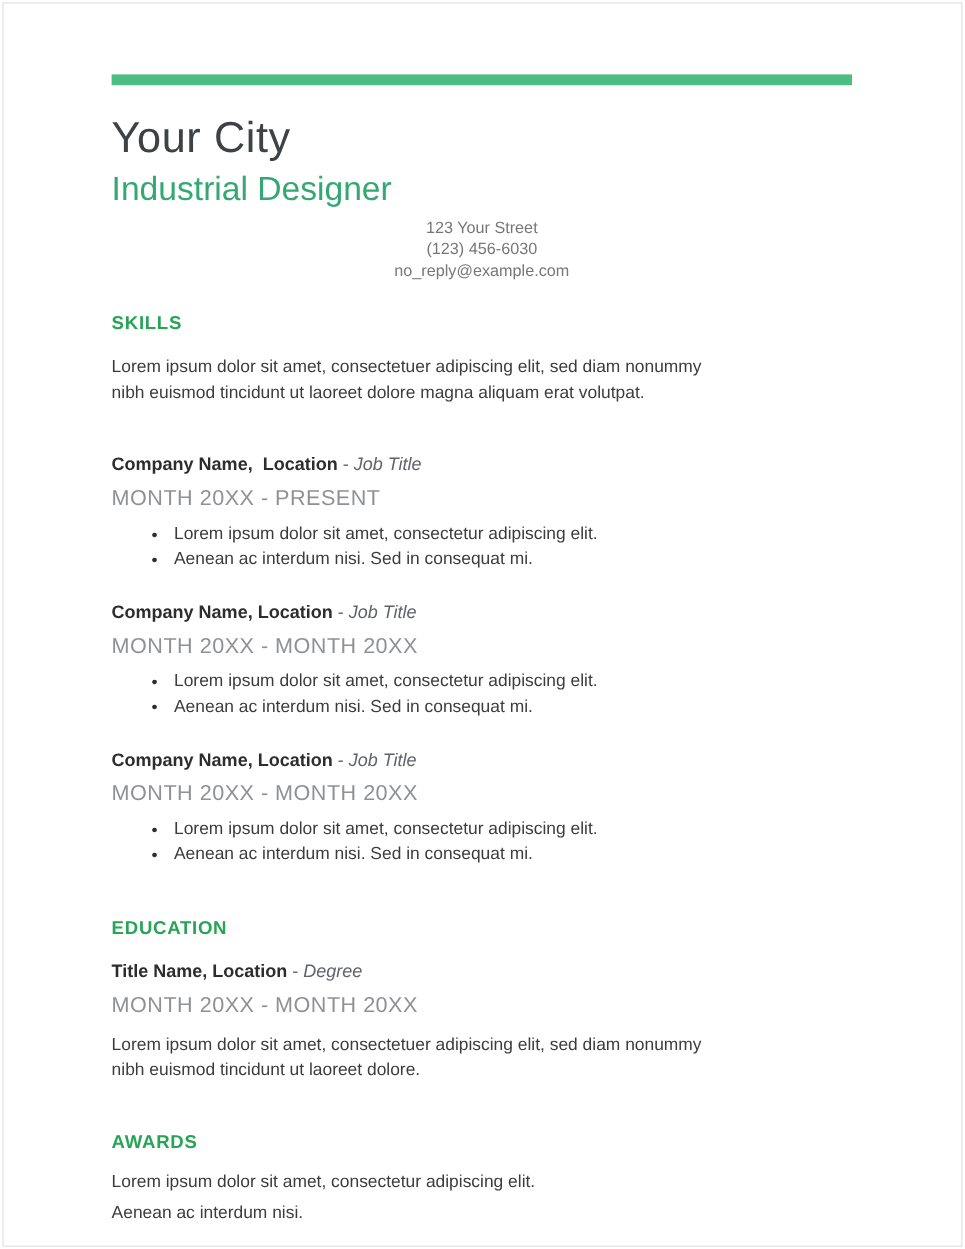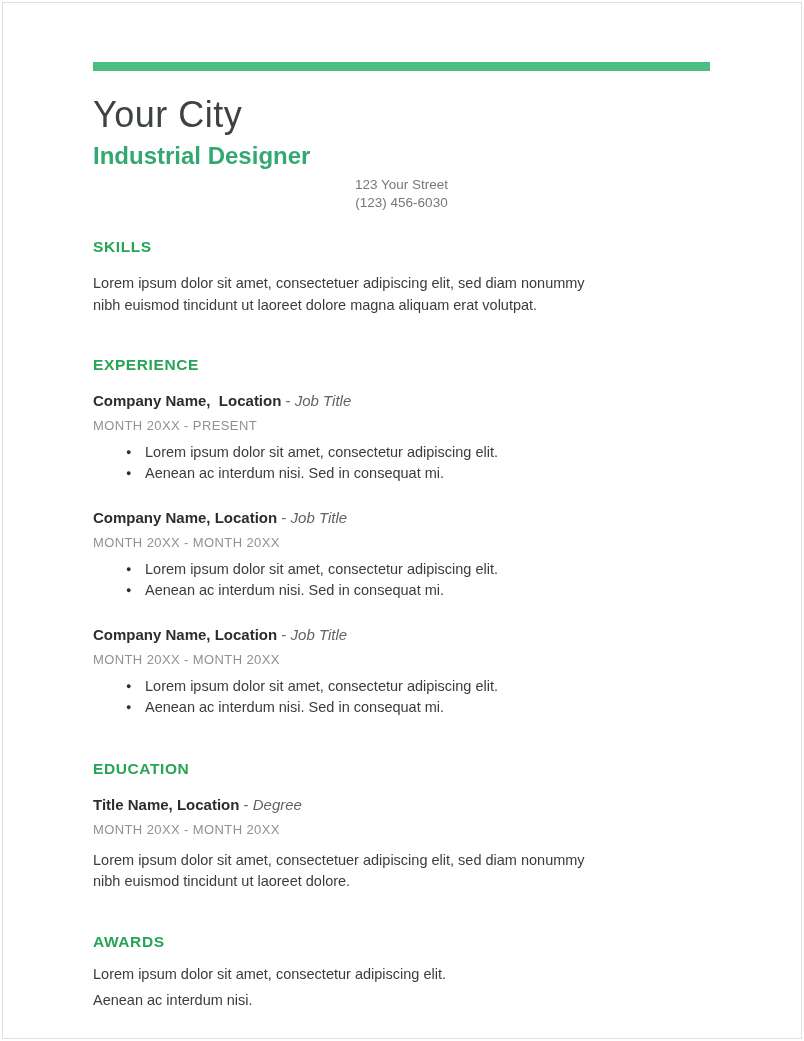--- a/index.html
+++ b/index.html
@@ -39,22 +39,22 @@
   .name{
     margin-top:24px;
     font-size:36px;
     font-weight:400;
     letter-spacing:0.5px;
     color:var(--name);
     line-height:1.1;
   }
   .job-title{
     margin-top:7px;
-    font-size:24px;
-    font-weight:700;
+    font-size:28px;
+    font-weight:400;
     color:var(--job_title);
     line-height:1.15;
   }
   .contact{
     margin-top:7px;
     list-style:none;
   }
   .contact li{
     font-size:13.5px;
     color:var(--muted);
@@ -95,21 +95,21 @@
     color:var(--entry_sub);
     white-space:pre;
   }
   .entry-role{
     font-style:italic;
     color:var(--entry_sub);
     text-align:right;
   }
   .entry-dates{
     margin-top:8px;
-    font-size:13px;
+    font-size:18px;
     letter-spacing:0.4px;
     color:var(--dates);
     text-transform:uppercase;
   }
   .entry-bullets{
     margin-top:9px;
     padding-left:33px;
     list-style:none;
   }
   .entry-bullets li{
@@ -149,30 +149,30 @@
 <div class="content">
 
   <div class="accent-bar"></div>
 
   <header>
     <h1 class="name">Your City</h1>
     <div class="job-title">Industrial Designer</div>
     <ul class="contact">
       <li>123 Your Street</li>
       <li>(123) 456-6030</li>
+      <li>no_reply@example.com</li>
     </ul>
   </header>
 
   <section class="section sec-skills">
     <h2 class="section-heading">SKILLS</h2>
     <p class="section-body">Lorem ipsum dolor sit amet, consectetuer adipiscing elit, sed diam nonummy nibh euismod tincidunt ut laoreet dolore magna aliquam erat volutpat.</p>
   </section>
 
   <section class="section sec-experience">
-    <h2 class="section-heading">EXPERIENCE</h2>
 
     <div class="entry">
       <div class="entry-title">
         <span class="entry-company">Company Name,  Location</span><span class="entry-sep"> - </span><span class="entry-role">Job Title</span>
       </div>
       <div class="entry-dates">MONTH 20XX - PRESENT</div>
       <ul class="entry-bullets">
         <li>Lorem ipsum dolor sit amet, consectetur adipiscing elit.</li>
         <li>Aenean ac interdum nisi. Sed in consequat mi.</li>
       </ul>

